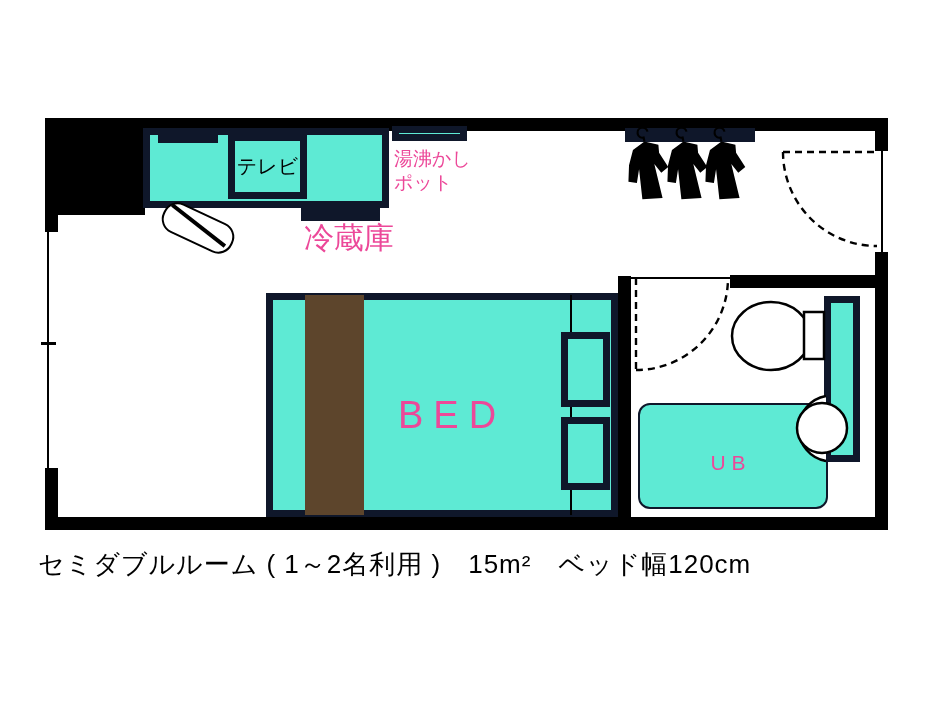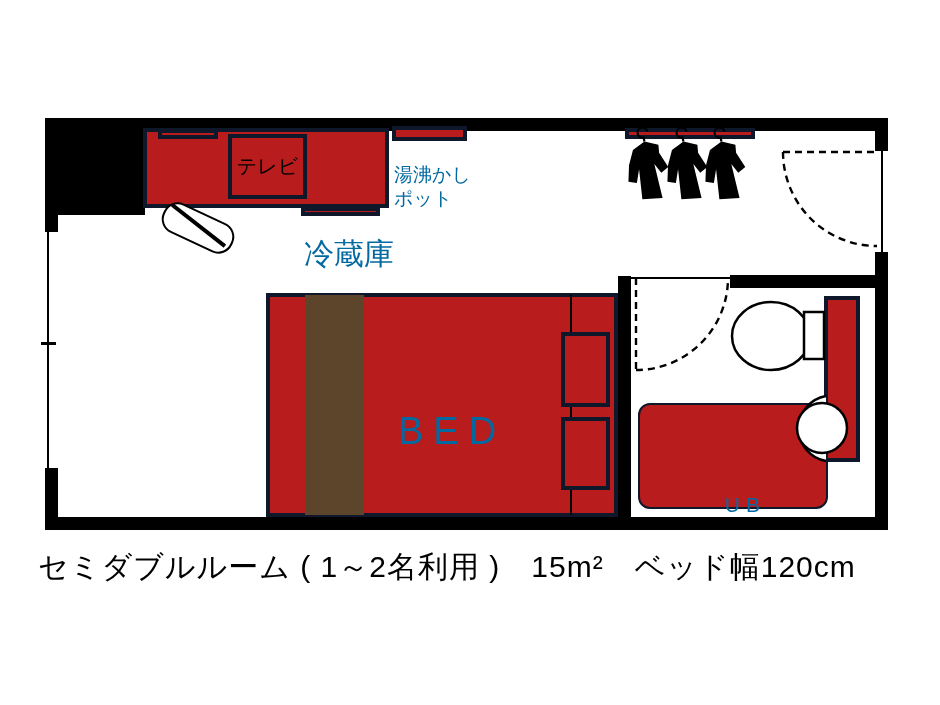--- a/index.html
+++ b/index.html
@@ -3,27 +3,27 @@
 <meta charset="utf-8">
 <style>
   html,body{margin:0;padding:0;background:#ffffff;}
   .canvas{
     position:relative;width:940px;height:705px;background:#fff;overflow:hidden;
     font-family:"Liberation Sans","DejaVu Sans",sans-serif;color:#000;
   }
   .abs{position:absolute;box-sizing:border-box;}
   .wall{position:absolute;background:#000;}
   .thinline{position:absolute;background:#000;}
-  .furn{position:absolute;box-sizing:border-box;background:#b91c1c;border:4px solid #0f172a;}
-  .label{position:absolute;color:#0369a1;white-space:pre-line;line-height:1.25;margin-top:16px;}
+  .furn{position:absolute;box-sizing:border-box;background:#5eead4;border:7px solid #0f172a;}
+  .label{position:absolute;color:#ec4899;white-space:pre-line;line-height:1.25;}
   .svg-overlay{position:absolute;left:0;top:0;pointer-events:none;}
   .tv-label{display:flex;align-items:center;justify-content:center;width:100%;height:100%;font-size:20px;}
   .bed-label{font-size:38px;letter-spacing:10px;text-align:left;}
   .ub-label{font-size:21px;letter-spacing:6px;text-align:center;}
-  .caption{position:absolute;left:38px;top:547px;font-size:30px;letter-spacing:1px;color:#000;}
+  .caption{position:absolute;left:38px;top:547px;font-size:26px;letter-spacing:1px;color:#000;}
 </style>
 </head>
 <body>
 
 <div class="canvas">
 
   <div class="wall" style="left: 45px; top: 118px; width: 843px; height: 13px; background: rgb(0, 0, 0);"></div>
   <div class="wall" style="left: 45px; top: 517px; width: 843px; height: 13px; background: rgb(0, 0, 0);"></div>
   <div class="wall" style="left: 45px; top: 118px; width: 13px; height: 114px; background: rgb(0, 0, 0);"></div>
   <div class="wall" style="left: 45px; top: 468px; width: 13px; height: 62px; background: rgb(0, 0, 0);"></div>
@@ -55,21 +55,21 @@
   <div class="furn" style="left:625px;top:128px;width:130px;height:11px;"></div>
 
   <div class="furn" style="left:266px;top:293px;width:352px;height:224px;"></div>
   <div class="abs" style="left:305px;top:295px;width:59px;height:220px;background:#5d452c;"></div>
   <div class="thinline" style="left: 570px; top: 295px; width: 2px; height: 220px; background: rgb(0, 0, 0);"></div>
   <div class="furn" style="left:561px;top:332px;width:49px;height:75px;"></div>
   <div class="furn" style="left:561px;top:417px;width:49px;height:73px;"></div>
   <div class="label bed-label" style="left:398px;top:392px;width:130px;">BED</div>
 
   <div class="furn" style="left:638px;top:403px;width:190px;height:106px;border-radius:12px;border-width:2.5px;"></div>
-  <div class="label ub-label" style="left:696px;top:476px;width:70px;text-align:right;">UB</div>
+  <div class="label ub-label" style="left:696px;top:450px;width:70px;">UB</div>
   <div class="furn" style="left:824px;top:296px;width:36px;height:166px;"></div>
 
   <svg class="svg-overlay" width="940" height="705" viewBox="0 0 940 705">
 
     <g stroke="#000" stroke-width="2.4" fill="none" stroke-dasharray="7 5">
       <path d="M783,152 L877,152"></path>
       <path d="M783,152 A94,94 0 0 0 877,246"></path>
     </g>
 
     <g stroke="#000" stroke-width="2.4" fill="none" stroke-dasharray="7 5">

